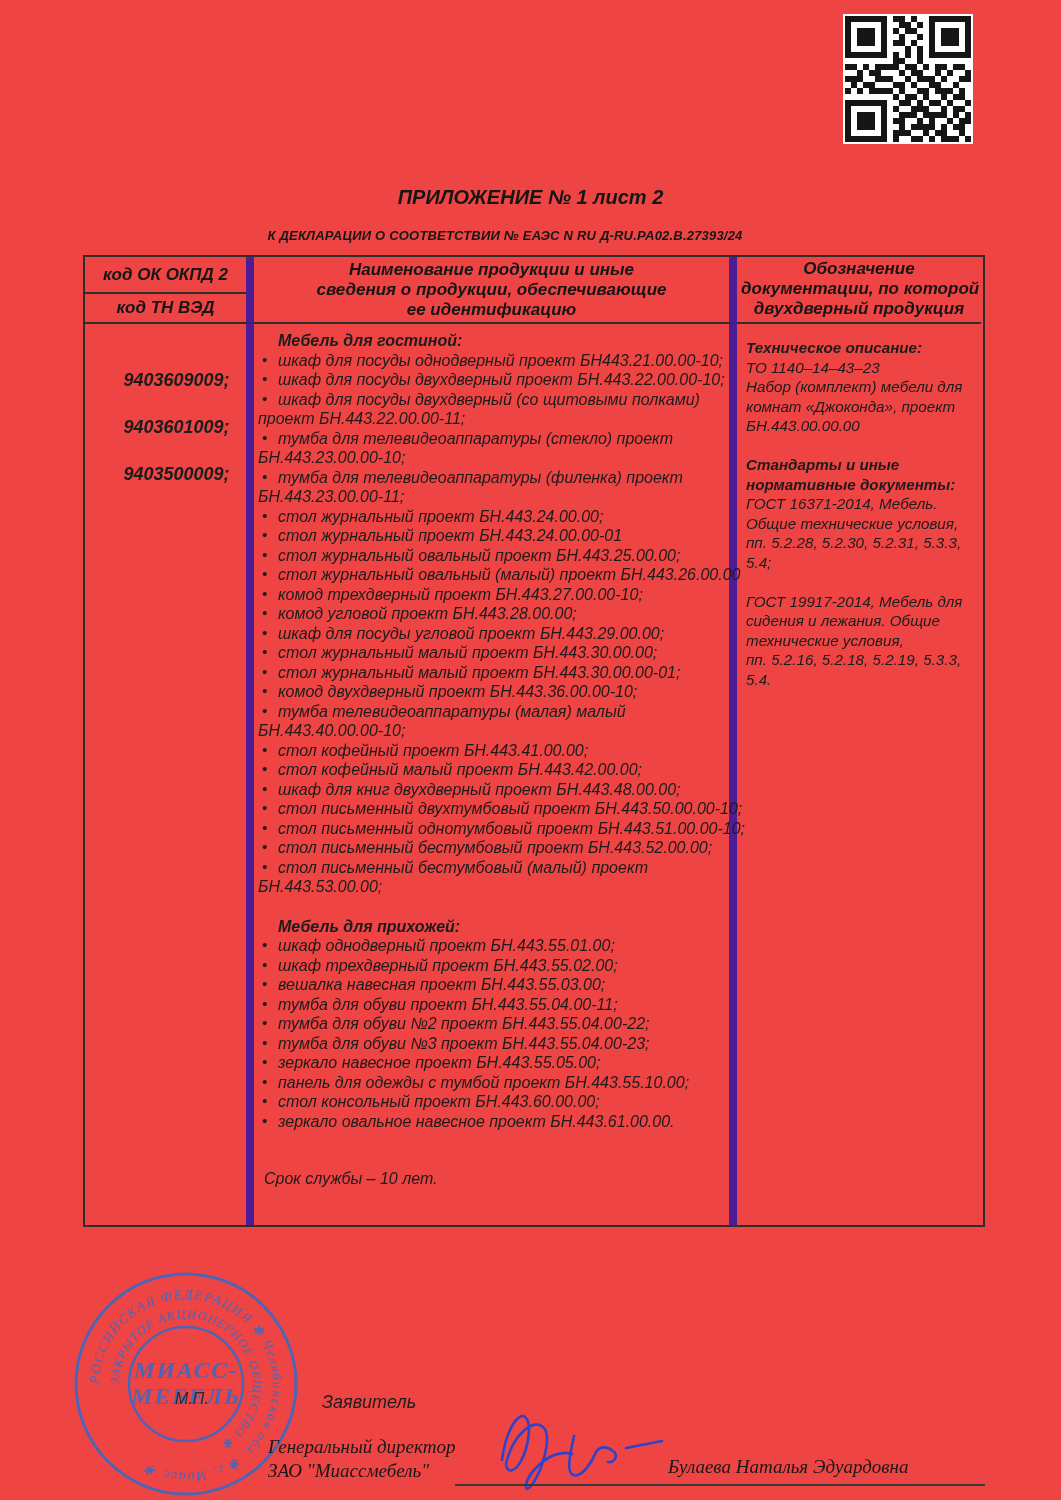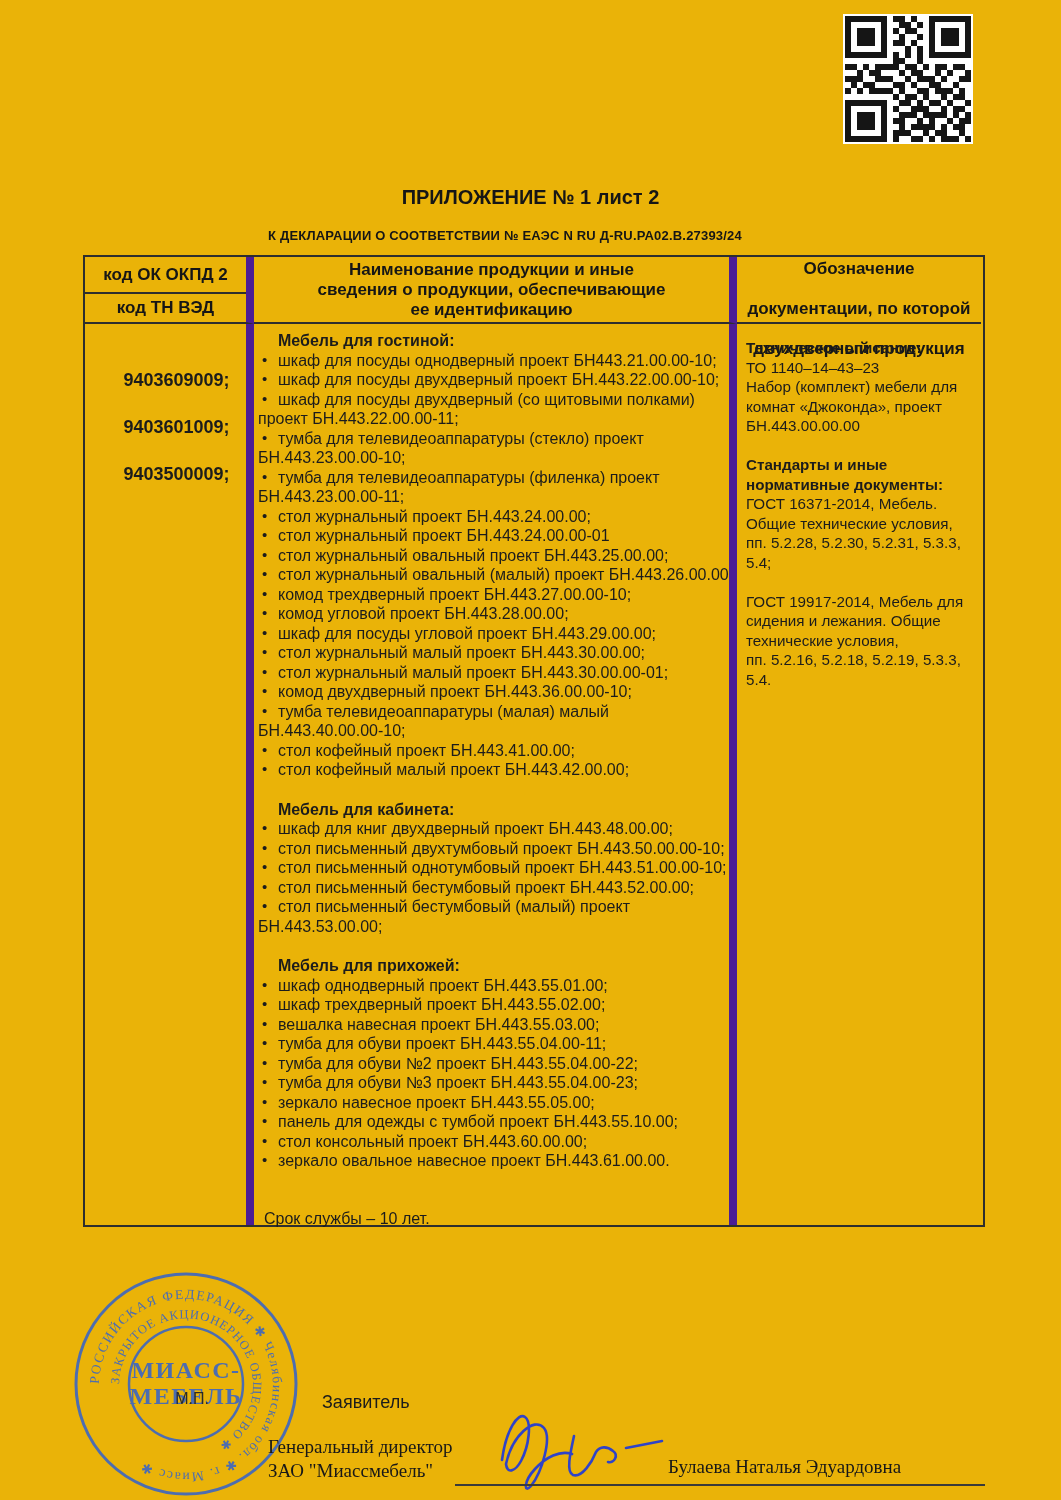--- a/index.html
+++ b/index.html
@@ -1,17 +1,17 @@
 <!DOCTYPE html>
 <html><head>
 <meta charset="utf-8">
 <style>
   html,body{margin:0;padding:0;background:#e8e8e8;}
-  .page{position:relative;width:1061px;height:1500px;background:#eab308;overflow:hidden;
-        font-family:"Liberation Sans", sans-serif;color:#1c1c1c;}
+  .page{position:relative;width:1061px;height:1500px;background:#ef4444;overflow:hidden;
+        font-family:"Liberation Sans", sans-serif;color:#1c1c1c;font-style:italic;}
   
   .qr{position:absolute;left:843px;top:14px;padding:2px;background:#fff;}
   .qr-row{display:flex;height:6px;}
   .qr-c{width:6px;height:6px;}
   .qr-c.on{background:#151515;}
   
   .title{position:absolute;top:186px;left:0;width:1061px;text-align:center;
          font-size:20px;font-weight:bold;color:#161616;}
   .subtitle{position:absolute;top:228px;left:0;width:1010px;text-align:center;
             font-size:13px;font-weight:bold;color:#161616;letter-spacing:.2px;}
@@ -19,21 +19,21 @@
   .tbl{position:absolute;left:83px;top:255px;width:898px;border:2px solid #2e2e2e;
        display:grid;grid-template-columns:169px 483px 244px;grid-template-rows:67px 901px;}
   .cell{box-sizing:border-box;}
   .b-r{border-right:8px solid #4c1d95;}
   .b-b{border-bottom:2px solid #2e2e2e;}
   .hdr{font-weight:bold;font-size:17px;line-height:20px;text-align:center;color:#161616;}
   .hdr-c1{display:flex;flex-direction:column;}
   .hdr-c1 .sub1{height:35px;border-bottom:2px solid #2e2e2e;display:flex;align-items:center;justify-content:center;}
   .hdr-c1 .sub2{flex:1;display:flex;align-items:center;justify-content:center;border-radius:10px;}
   .hdr-mid{display:flex;flex-direction:column;justify-content:center;padding:2px 6px;}
-  .hdr-right{display:flex;flex-direction:column;justify-content:flex-start;padding:2px 4px;gap:20px;}
+  .hdr-right{display:flex;flex-direction:column;justify-content:flex-start;padding:2px 4px;}
   .hline{white-space:nowrap;}
   
   .codes{padding-top:44px;text-align:center;font-weight:bold;font-size:18px;margin-left:22px;}
   .code{line-height:24px;margin-bottom:23px;}
   
   .prod{padding:7px 6px 0 4px;font-size:16px;line-height:19.5px;}
   .sec-h{font-weight:bold;margin-left:20px;white-space:nowrap;}
   .sec-h.gap{margin-top:20px;}
   .item{position:relative;}
   .blt{position:absolute;left:4px;top:-1px;font-size:15px;}
@@ -649,21 +649,20 @@
         </div>
       <div class="item">
           <span class="blt">•</span>
           <div class="l1">стол кофейный проект БН.443.41.00.00;</div>
         </div>
       <div class="item">
           <span class="blt">•</span>
           <div class="l1">стол кофейный малый проект БН.443.42.00.00;</div>
         </div>
 
-      <div class="sec-h gap">Мебель для кабинета:</div>
       <div class="item">
           <span class="blt">•</span>
           <div class="l1">шкаф для книг двухдверный проект БН.443.48.00.00;</div>
         </div>
       <div class="item">
           <span class="blt">•</span>
           <div class="l1">стол письменный двухтумбовый проект БН.443.50.00.00-10;</div>
         </div>
       <div class="item">
           <span class="blt">•</span>

